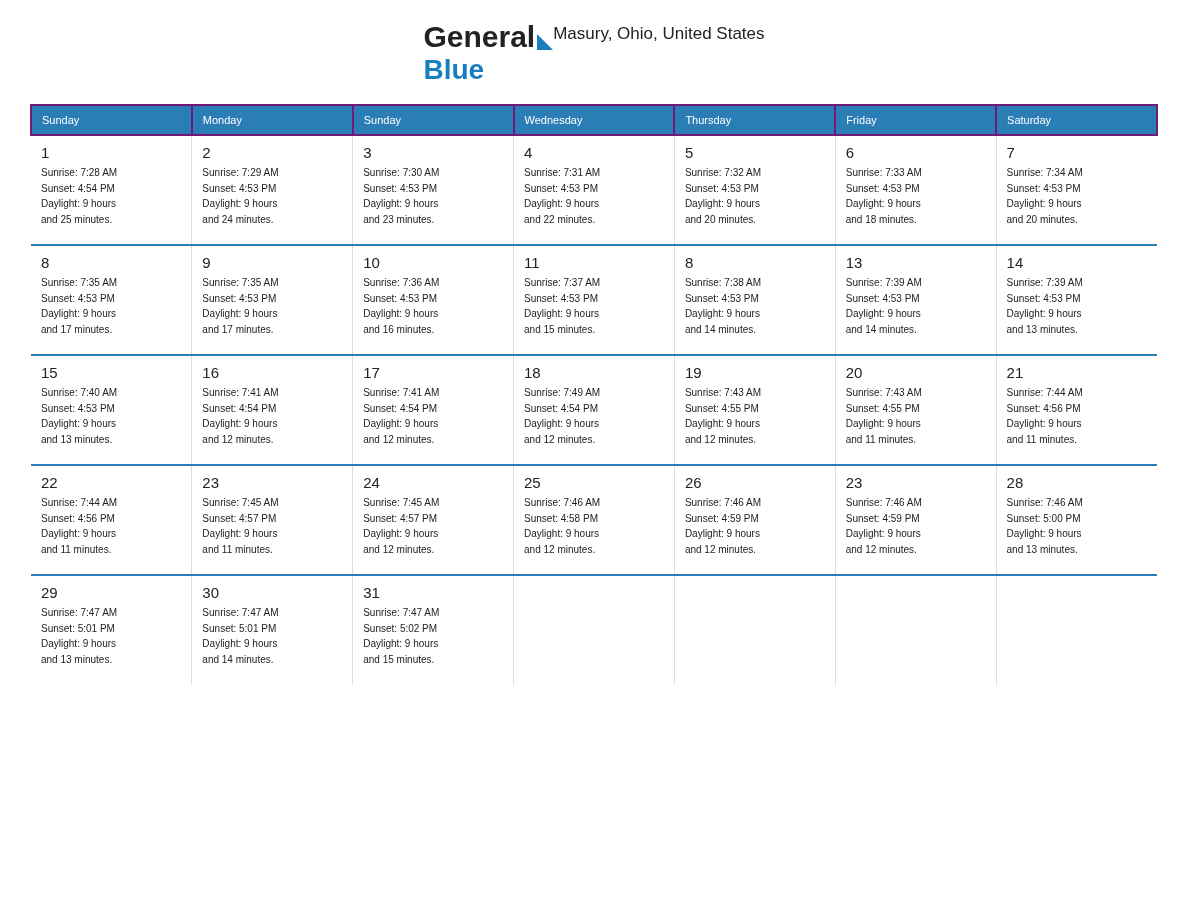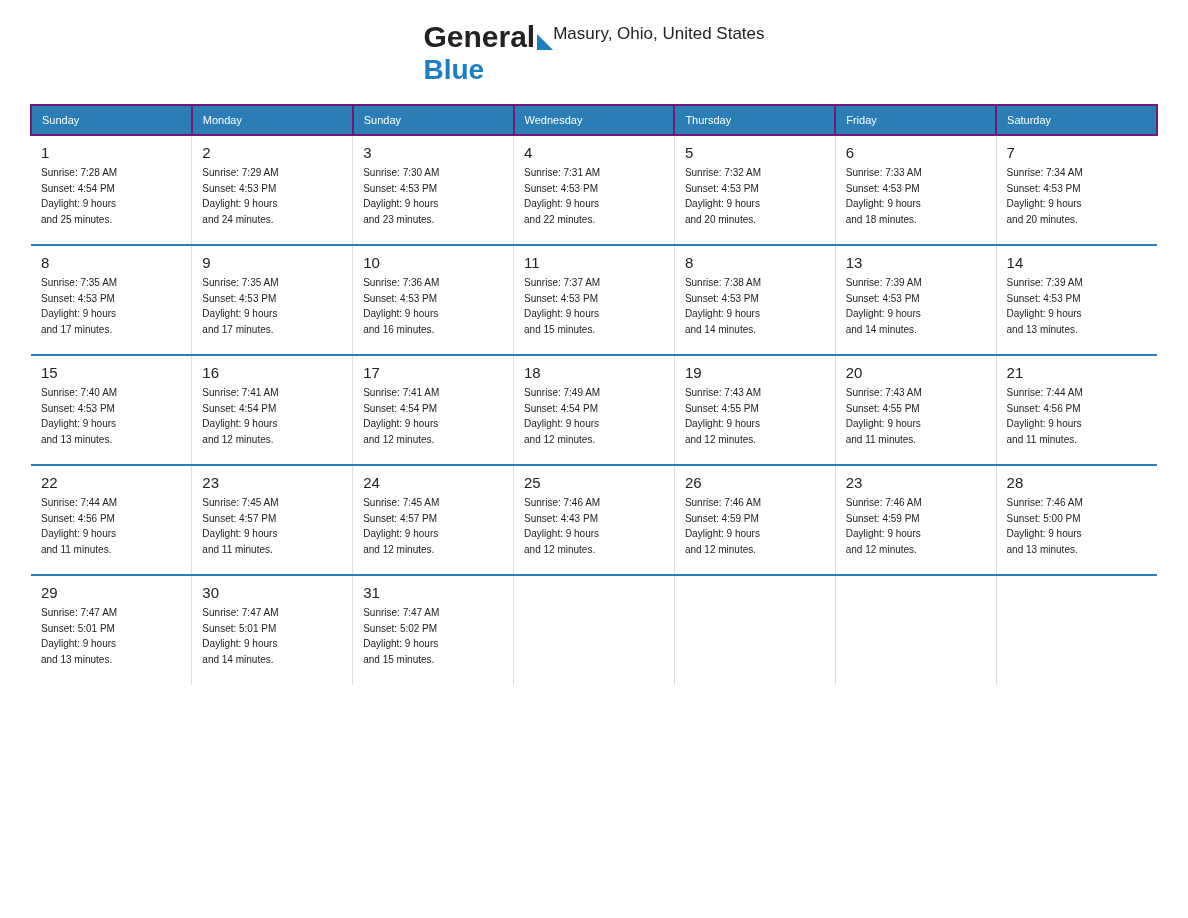--- a/index.html
+++ b/index.html
@@ -230,21 +230,21 @@
         <td>
           <span class="day-num">23</span>
           <div class="day-info"><span>Sunrise: 7:45 AM</span><br><span>Sunset: 4:57 PM</span><br><span>Daylight: 9 hours</span><br><span>and 11 minutes.</span></div>
         </td>
         <td>
           <span class="day-num">24</span>
           <div class="day-info"><span>Sunrise: 7:45 AM</span><br><span>Sunset: 4:57 PM</span><br><span>Daylight: 9 hours</span><br><span>and 12 minutes.</span></div>
         </td>
         <td>
           <span class="day-num">25</span>
-          <div class="day-info"><span>Sunrise: 7:46 AM</span><br><span>Sunset: 4:43 PM</span><br><span>Daylight: 9 hours</span><br><span>and 12 minutes.</span></div>
+          <div class="day-info"><span>Sunrise: 7:46 AM</span><br><span>Sunset: 4:58 PM</span><br><span>Daylight: 9 hours</span><br><span>and 12 minutes.</span></div>
         </td>
         <td>
           <span class="day-num">26</span>
           <div class="day-info"><span>Sunrise: 7:46 AM</span><br><span>Sunset: 4:59 PM</span><br><span>Daylight: 9 hours</span><br><span>and 12 minutes.</span></div>
         </td>
         <td>
           <span class="day-num">23</span>
           <div class="day-info"><span>Sunrise: 7:46 AM</span><br><span>Sunset: 4:59 PM</span><br><span>Daylight: 9 hours</span><br><span>and 12 minutes.</span></div>
         </td>
         <td>

